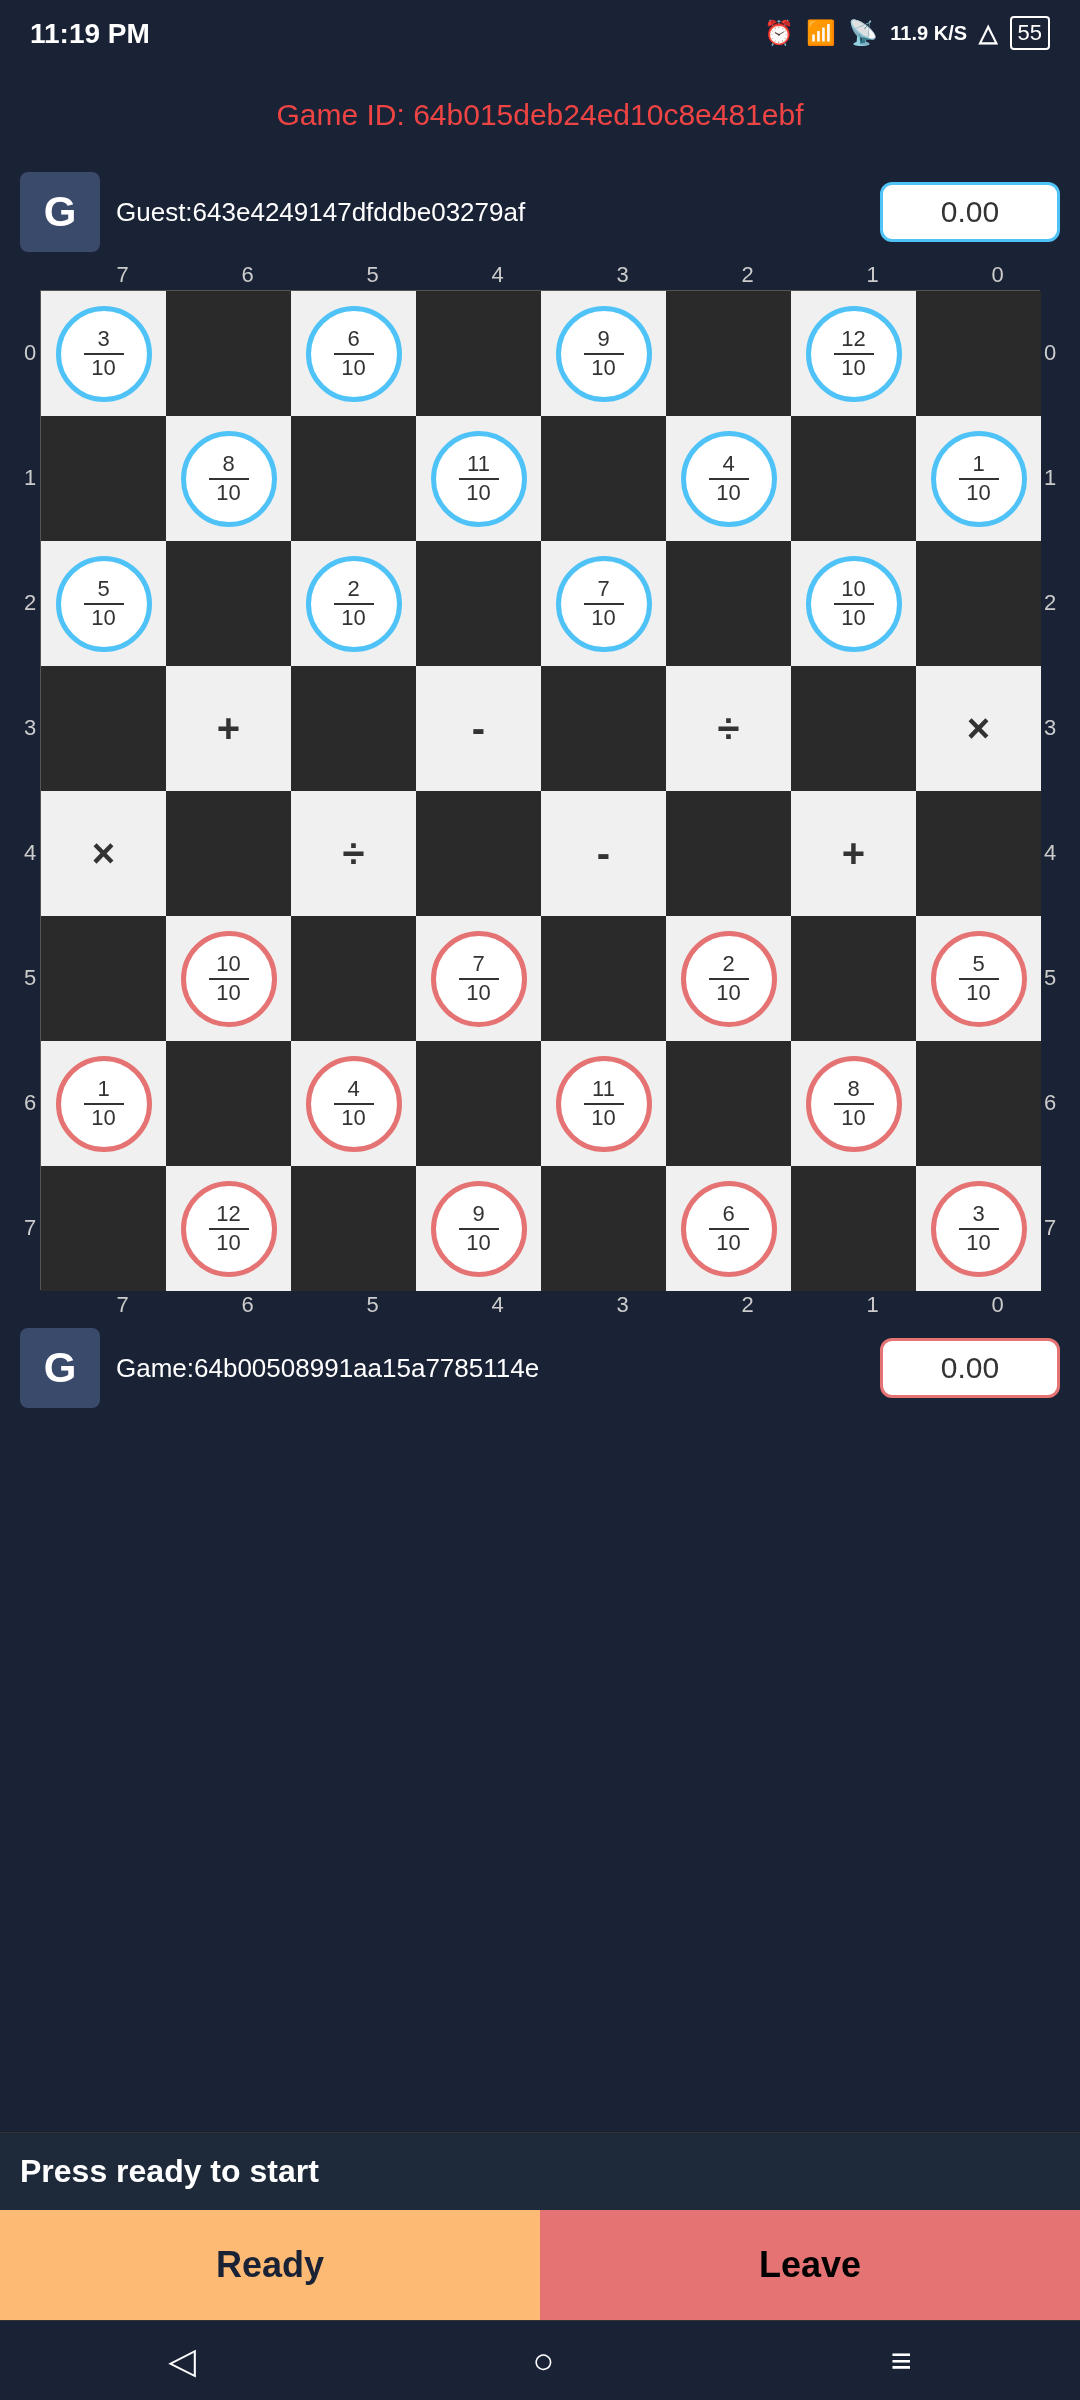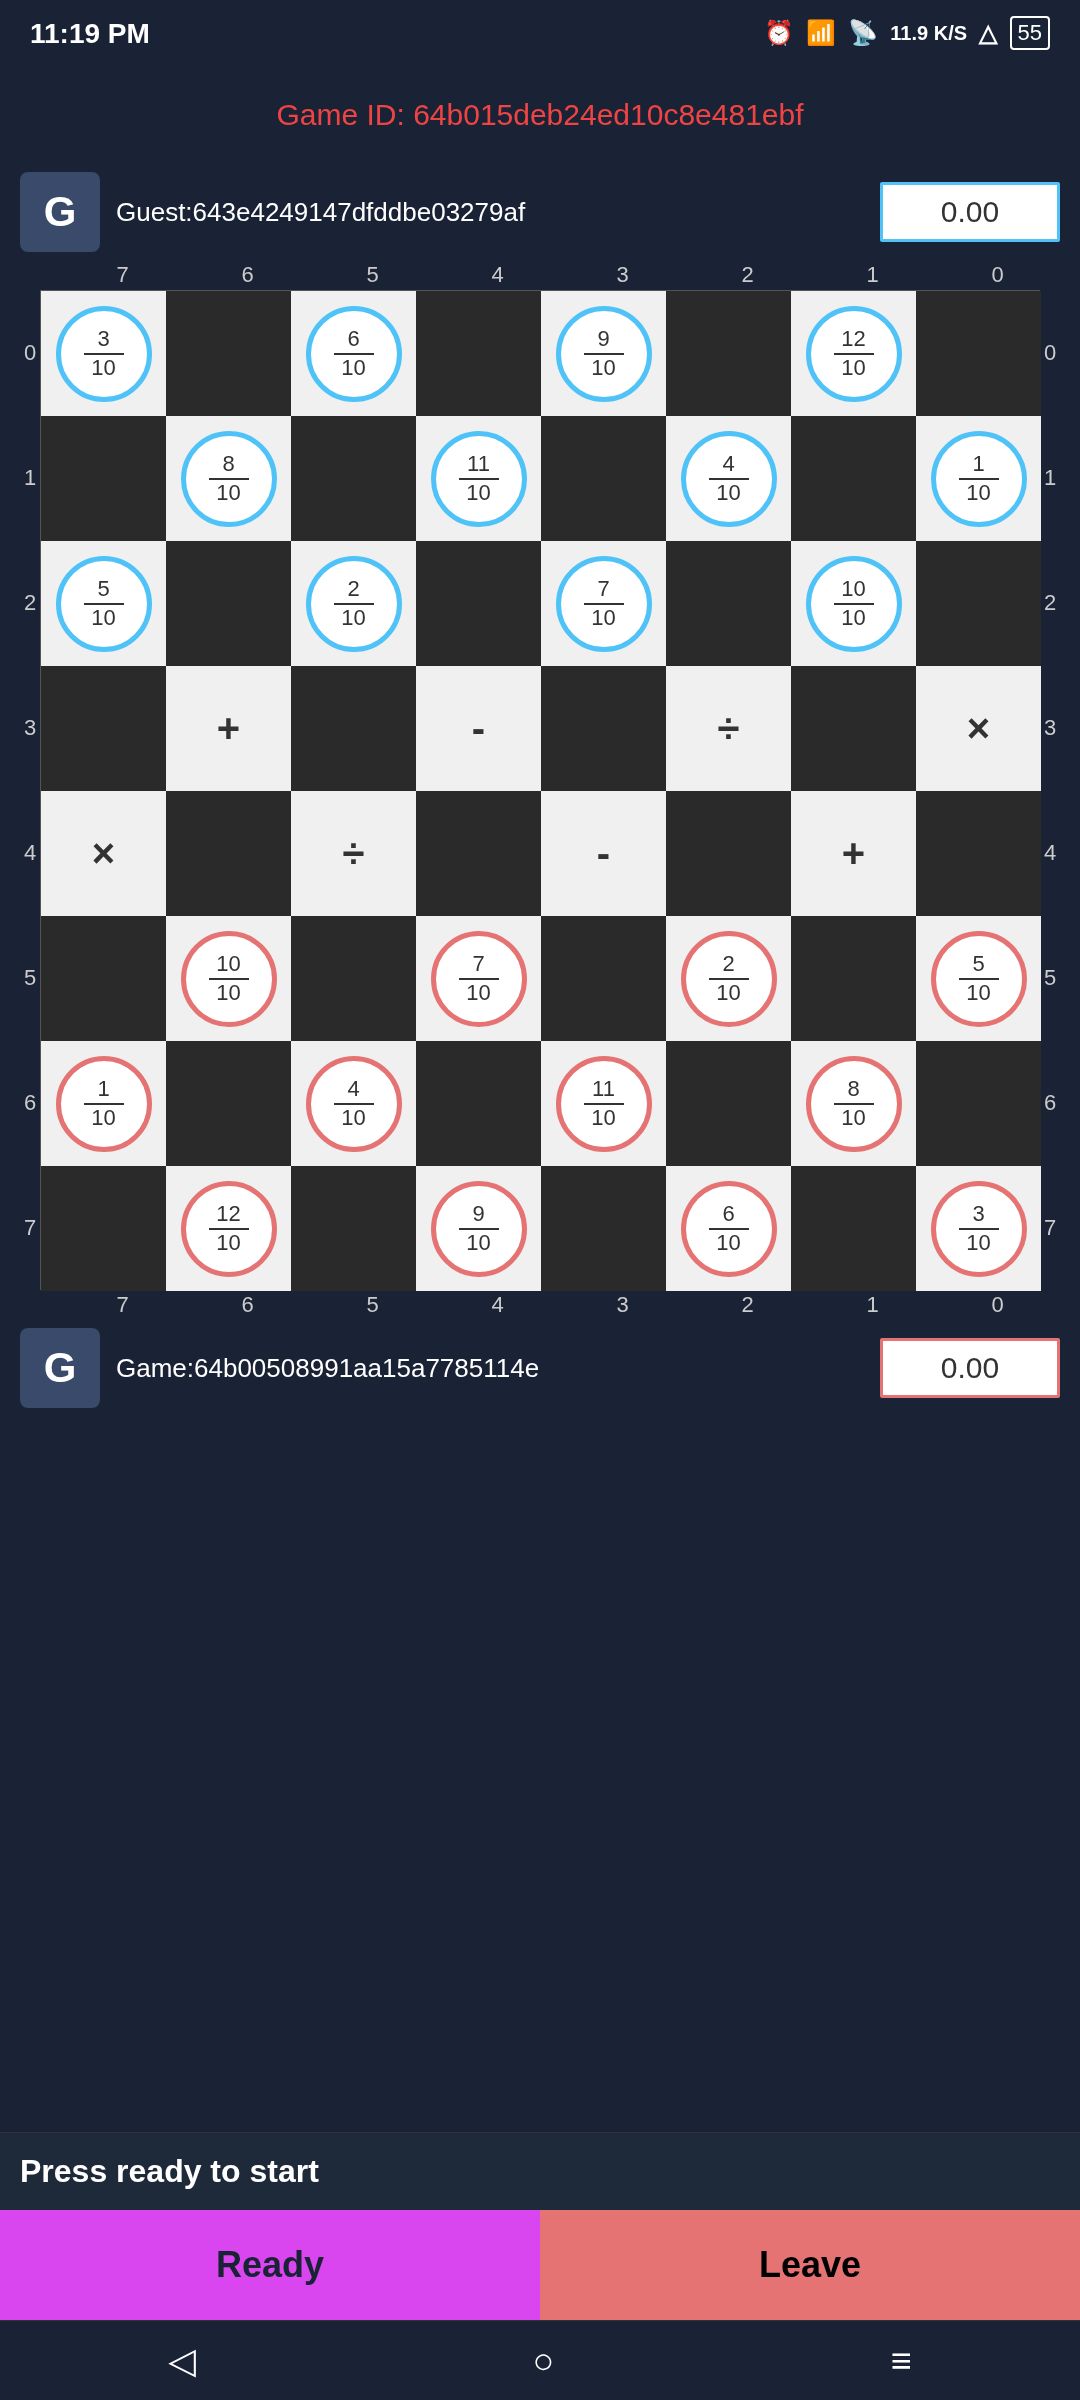--- a/index.html
+++ b/index.html
@@ -67,21 +67,21 @@
     }
     .player-score {
       width: 180px;
       height: 60px;
       background: white;
       color: #333;
       font-size: 30px;
       display: flex;
       align-items: center;
       justify-content: center;
-      border-radius: 2px;
+      border-radius: 12px;
     }
     .player-score.blue-border {
       border: 3px solid #4fc3f7;
     }
     .player-score.red-border {
       border: 3px solid #e57373;
     }
     .board-container {
       margin: 10px 20px;
       position: relative;
@@ -190,21 +190,21 @@
       font-weight: bold;
       color: white;
       border-top: 1px solid #333;
     }
     .action-buttons {
       display: flex;
       height: 110px;
     }
     .btn-ready {
       flex: 1;
-      background: #d946ef;
+      background: #fdba74;
       color: #1a2235;
       font-size: 36px;
       font-weight: bold;
       border: none;
       cursor: pointer;
       display: flex;
       align-items: center;
       justify-content: center;
     }
     .btn-leave {

